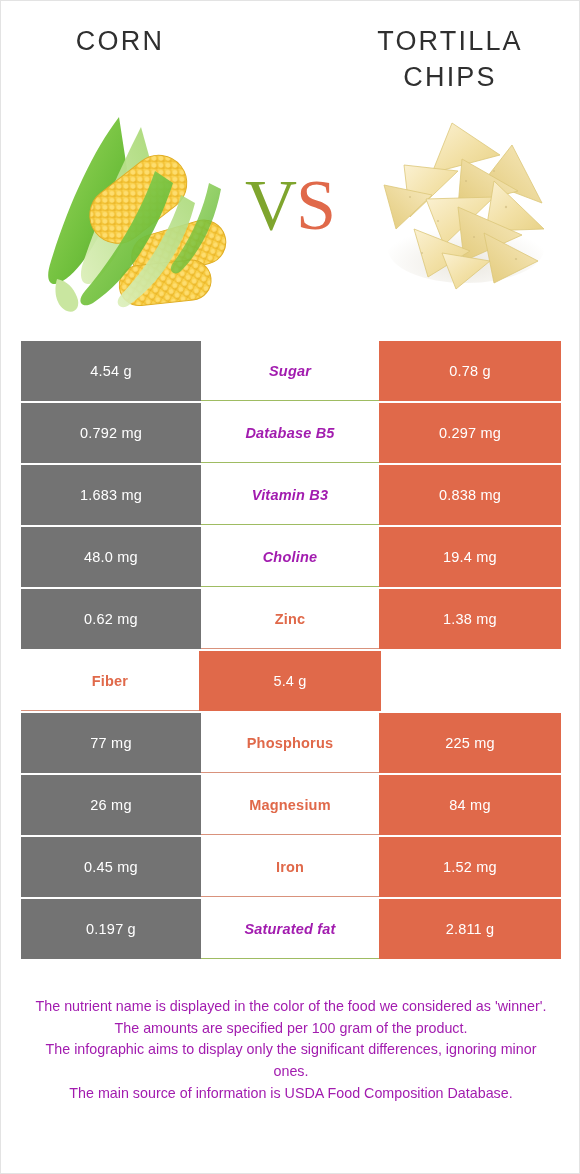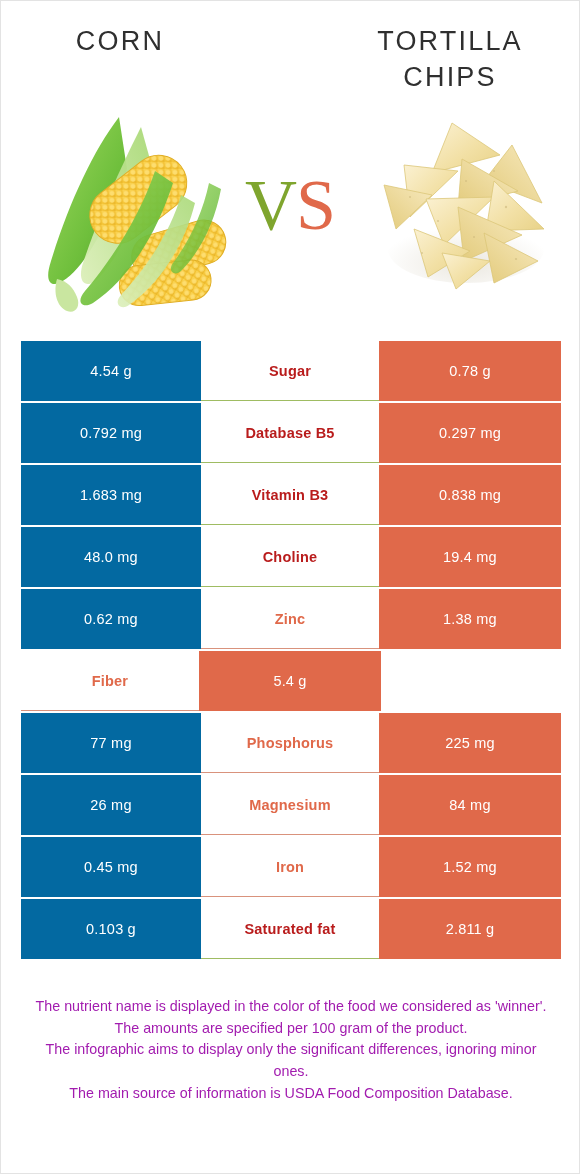--- a/index.html
+++ b/index.html
@@ -77,30 +77,30 @@
   }
 
   .cell {
     display: flex;
     align-items: center;
     justify-content: center;
     font-size: 14.5px;
     letter-spacing: 0.2px;
   }
 
-  .cell-left  { width: 180px; background: #0369a1; color: #ffffff; }
+  .cell-left  { width: 180px; background: #737373; color: #ffffff; }
   .cell-mid   { width: 178px; background: #ffffff; }
   .cell-right { width: 182px; background: #e0694a; color: #ffffff; }
 
   .cell-mid {
     font-weight: bold;
     font-size: 14.5px;
     border-bottom: 1px solid transparent;
   }
-  .row.winner-left  .cell-mid { color: #b91c1c; border-bottom-color: #9fbc62; }
+  .row.winner-left  .cell-mid { color: #a21caf; border-bottom-color: #9fbc62; font-style: italic; }
   .row.winner-right .cell-mid { color: #e0694a; border-bottom-color: #d9927c; }
   .row:last-child .cell-mid { border-bottom-width: 1px; }
 
   
   .footer {
     position: absolute;
     top: 995px;
     left: 26px;
     width: 528px;
     text-align: center;
@@ -256,21 +256,21 @@
         <div class="cell cell-left">26 mg</div>
         <div class="cell cell-mid">Magnesium</div>
         <div class="cell cell-right">84 mg</div>
       </div>
       <div class="row winner-right">
         <div class="cell cell-left">0.45 mg</div>
         <div class="cell cell-mid">Iron</div>
         <div class="cell cell-right">1.52 mg</div>
       </div>
       <div class="row winner-left">
-        <div class="cell cell-left">0.103 g</div>
+        <div class="cell cell-left">0.197 g</div>
         <div class="cell cell-mid">Saturated fat</div>
         <div class="cell cell-right">2.811 g</div>
       </div>
     </div>
 </div>
 
 <div class="footer">
   <p>The nutrient name is displayed in the color of the food we considered as 'winner'.</p>
   <p>The amounts are specified per 100 gram of the product.</p>
   <p>The infographic aims to display only the significant differences, ignoring minor ones.</p>

